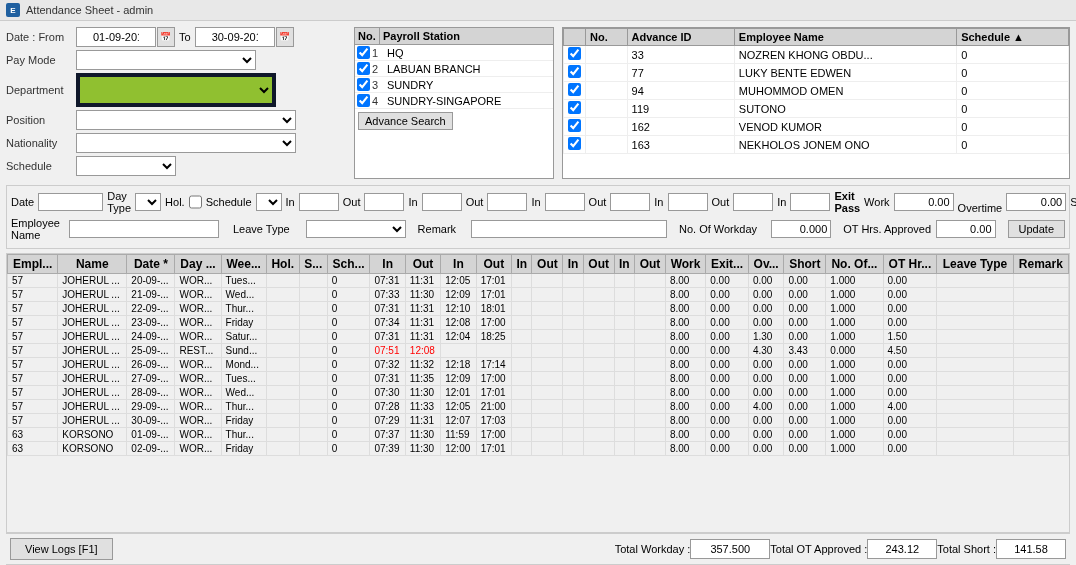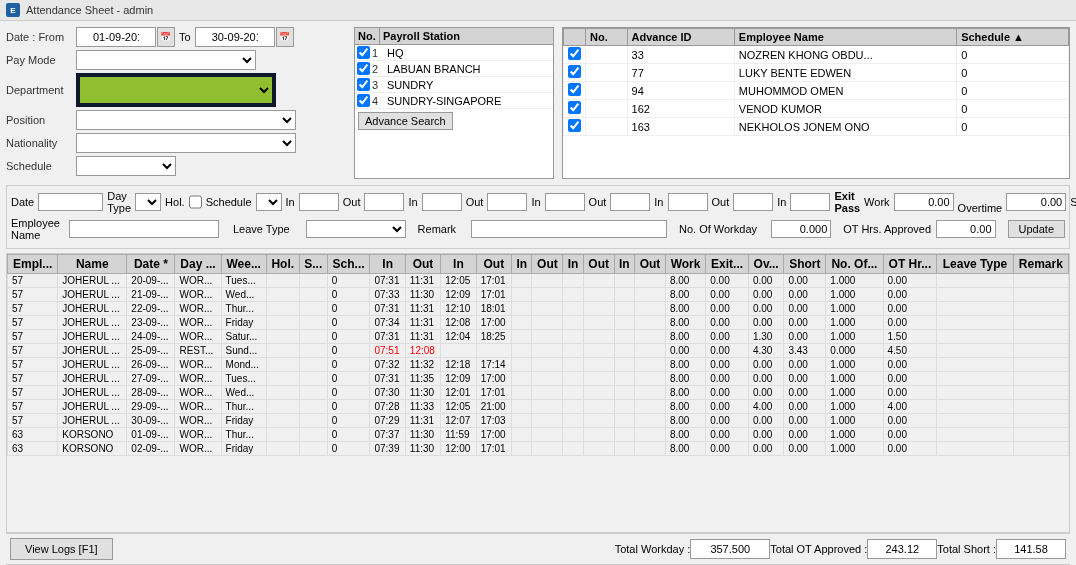--- a/index.html
+++ b/index.html
@@ -162,20 +162,27 @@
             <tr>
               <td><input type="checkbox" checked="" style=""></td>
     <td></td>
     <td>94</td>
     <td>MUHOMMOD OMEN</td>
     <td>0</td>
             </tr>
             <tr>
               <td><input type="checkbox" checked="" style=""></td>
     <td></td>
+    <td>119</td>
+    <td>SUTONO</td>
+    <td>0</td>
+            </tr>
+            <tr>
+              <td><input type="checkbox" checked="" style=""></td>
+    <td></td>
     <td>162</td>
     <td>VENOD KUMOR</td>
     <td>0</td>
             </tr>
             <tr>
               <td><input type="checkbox" checked="" style=""></td>
     <td></td>
     <td>163</td>
     <td>NEKHOLOS JONEM ONO</td>
     <td>0</td>

